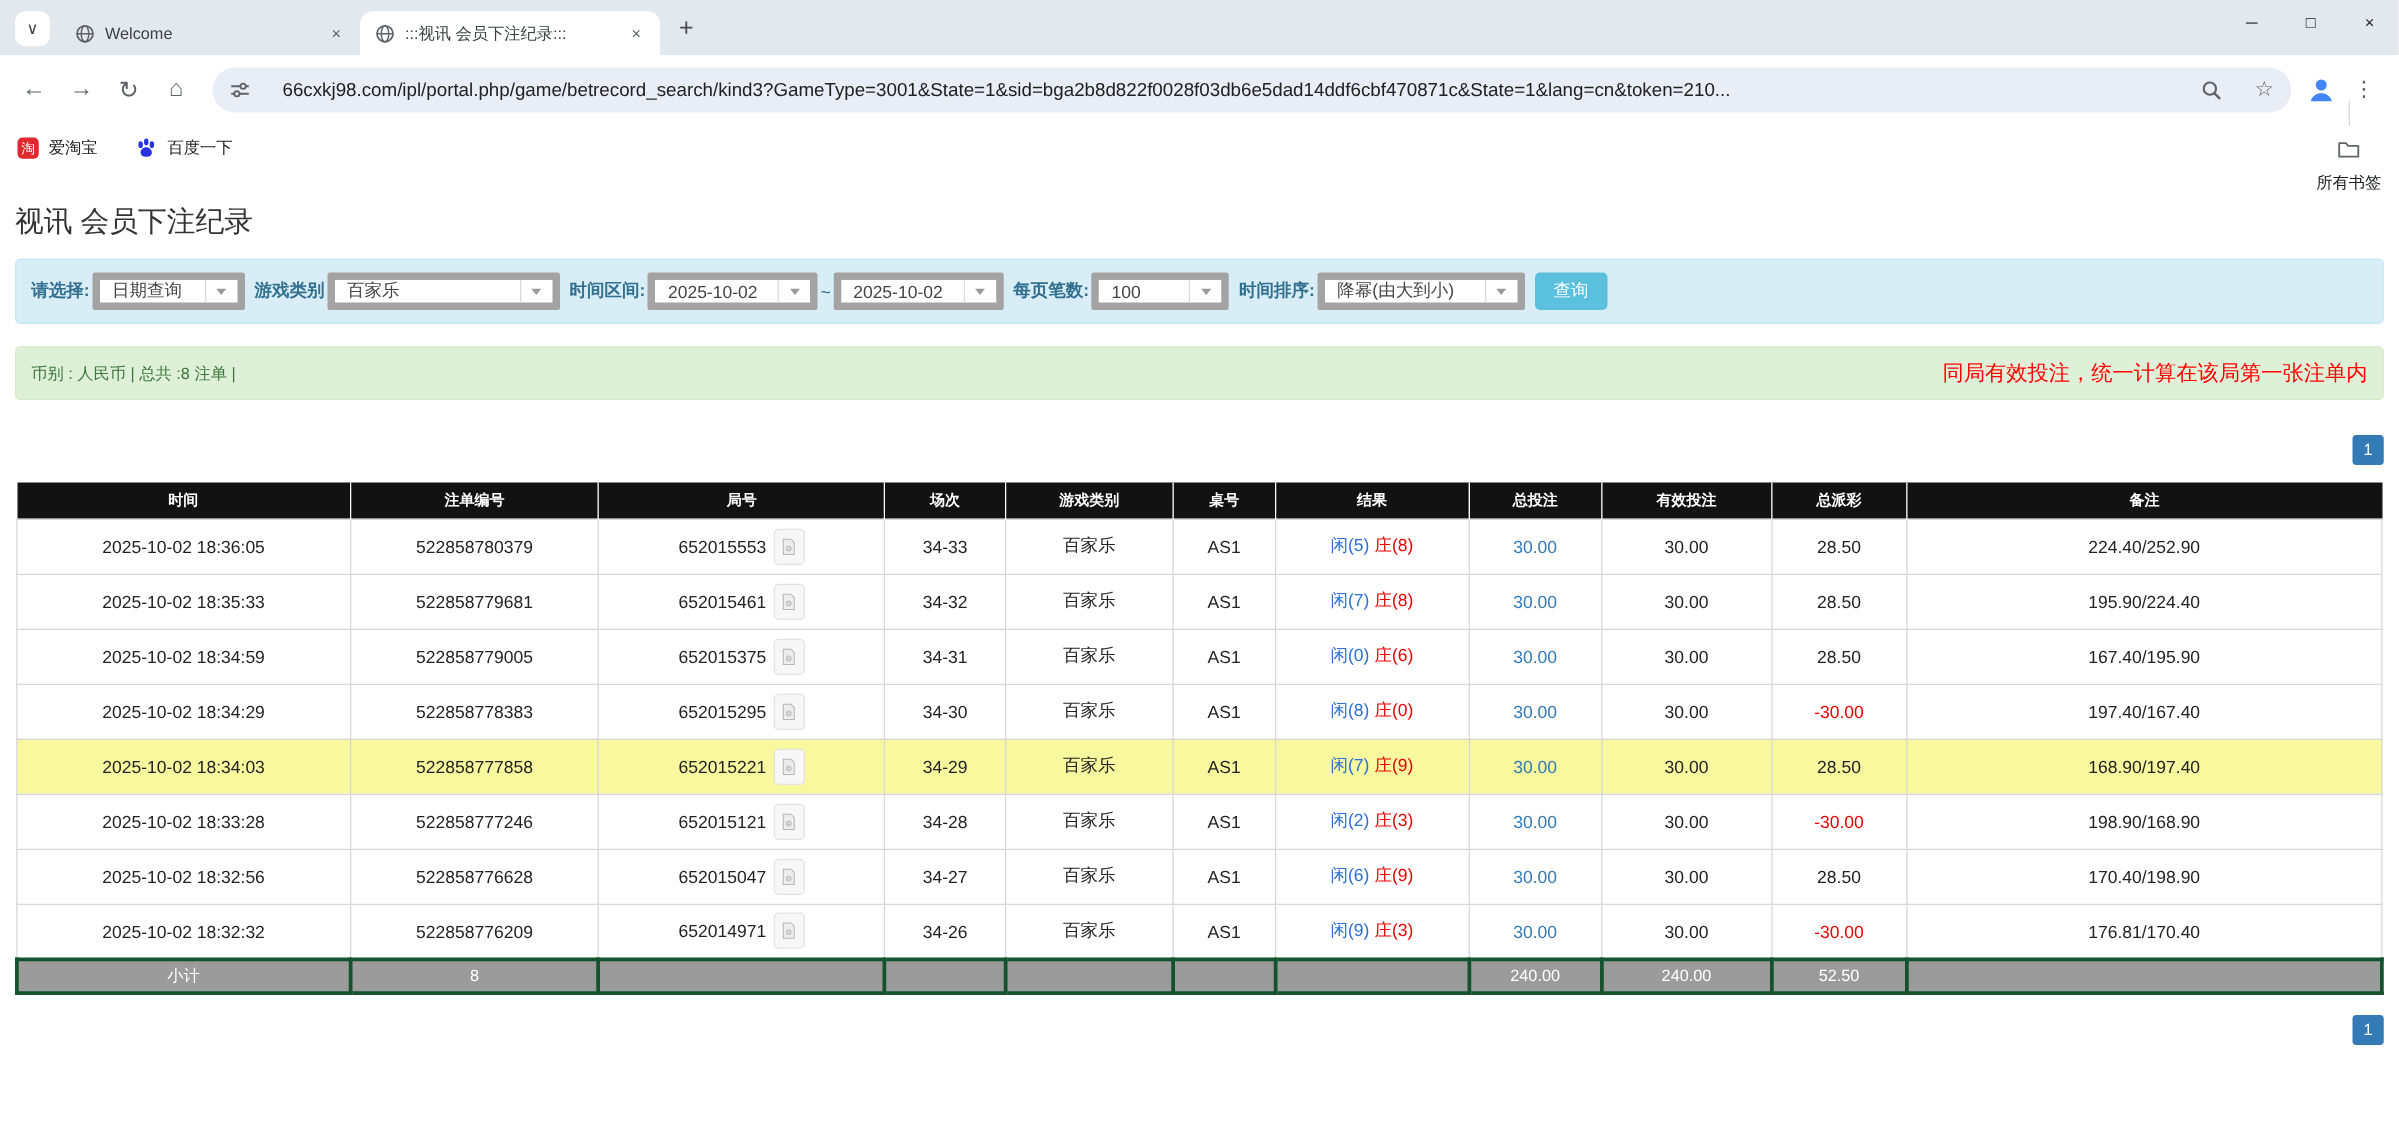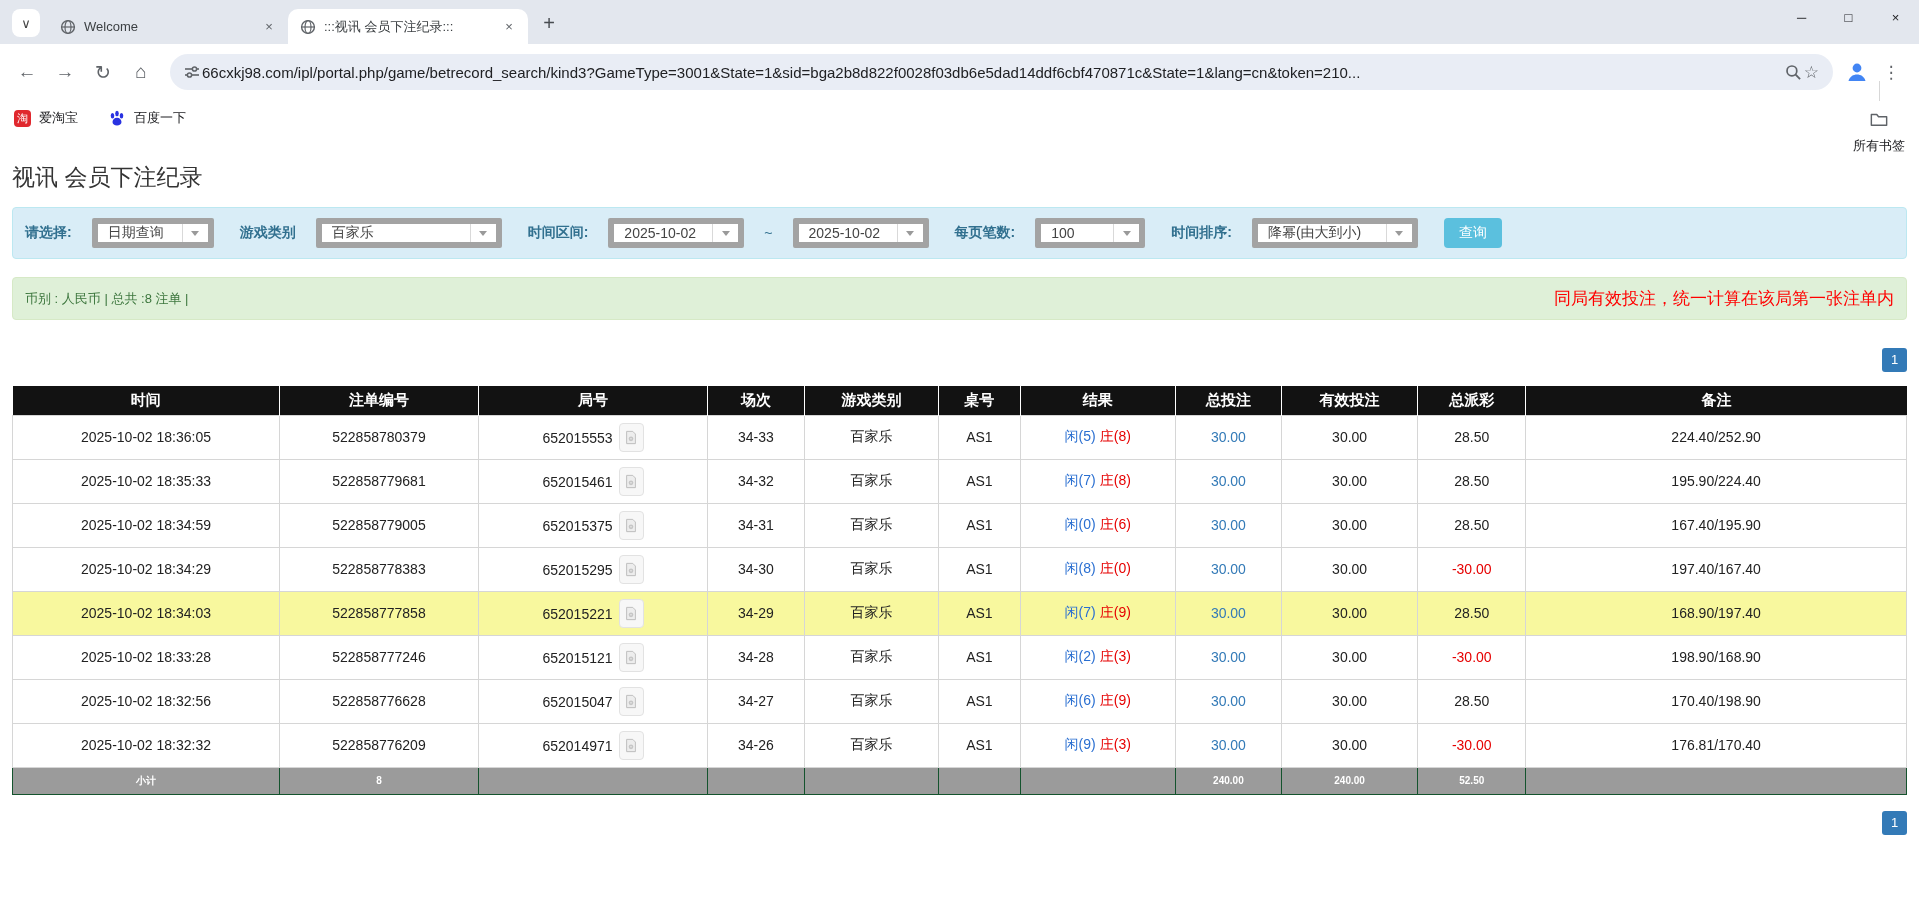--- a/index.html
+++ b/index.html
@@ -20,40 +20,40 @@
   .newtab-btn { width:30px; height:30px; margin:0 0 6px 6px; display:flex; align-items:center; justify-content:center;
     font-size:20px; color:#474b50; cursor:pointer; }
   .win-controls { margin-left:auto; align-self:flex-start; display:flex; }
   .win-btn { width:47px; height:34px; display:flex; align-items:center; justify-content:center;
     font-size:13px; color:#202124; cursor:pointer; }
 
   .toolbar { height:56px; background:#fff; display:flex; align-items:center; padding:0 10px; gap:4px; }
   .nav-icon { width:34px; height:34px; display:flex; align-items:center; justify-content:center;
     font-size:19px; color:#5f6368; border-radius:50%; cursor:pointer; }
   .omnibox { flex:1; height:36px; margin:0 8px; background:#e9edf5; border-radius:18px;
-    display:flex; align-items:center; padding:0 14px; gap:2px; min-width:0; }
+    display:flex; align-items:center; padding:0 14px; gap:26px; min-width:0; }
   .url-text { flex:1; font-size:15px; color:#202124; white-space:nowrap; overflow:hidden; }
   .omni-icon { color:#5f6368; font-size:17px; display:flex; align-items:center; cursor:pointer; }
   .right-chrome { display:flex; align-items:center; gap:10px; padding-right:6px; }
   .menu-dots { font-size:17px; color:#5f6368; width:24px; text-align:center; cursor:pointer; }
 
   .bookmarks-bar { height:36px; background:#fff; display:flex; align-items:center; padding:0 14px; gap:30px;
     font-size:13px; color:#202124; }
   .bookmark { display:flex; align-items:center; gap:8px; cursor:pointer; }
   .tb-icon { width:17px; height:17px; background:#e0282e; border-radius:4px; color:#fff; font-size:11px;
     display:flex; align-items:center; justify-content:center; }
   .bm-right { margin-left:auto; display:flex; align-items:center; gap:10px;flex-direction:column; }
   .bm-sep { width:1px; height:20px; background:#d7d7d7; }
 
   
   .content { padding:0 12px; }
   .page-title { font-size:23px; font-weight:400; color:#333; margin:26px 0 14px 0; }
 
   .filter-panel { background:var(--panel-blue-bg); border:1px solid var(--panel-blue-border); border-radius:4px;
-    padding:10px 12px; display:flex; align-items:center; gap:20px; }
+    padding:10px 12px; display:flex; align-items:center; gap:2px; }
   .f-label { font-size:14px; font-weight:bold; color:var(--label-blue); white-space:nowrap; margin-left:6px; }
   .select { display:flex; align-items:center; height:30px; background:#fff; border:6px solid #a3a3a3; border-radius:2px; cursor:pointer; }
   .select-value { flex:1; padding:0 10px; font-size:14px; color:#444; white-space:nowrap; overflow:hidden; }
   .select-arrow-box { width:26px; height:100%; border-left:1px solid #d9d9d9; display:flex; align-items:center; justify-content:center; }
   .select-arrow-box i { width:0; height:0; border-left:4px solid transparent; border-right:4px solid transparent;
     border-top:5px solid #9a9a9a; }
   .w-query{width:122px} .w-game{width:186px} .w-date{width:136px} .w-size{width:110px} .w-sort{width:166px}
   .tilde { font-size:14px; color:#31708f; }
   .search-btn { height:30px; padding:0 15px; margin-left:6px; background:var(--button-blue); color:#fff;
     border:none; border-radius:4px; font-size:14px; cursor:pointer; }
@@ -62,34 +62,34 @@
     padding:9px 12px; display:flex; justify-content:space-between; align-items:center; }
   .info-left { font-size:13px; color:var(--info-green-text); }
   .info-right { font-size:17px; color:var(--warn-red); }
 
   .pager { text-align:right; margin-top:28px; }
   .pager.bottom { margin-top:16px; }
   .page-box { display:inline-block; min-width:25px; height:24px; line-height:24px; padding:0 3px;
     background:var(--accent); color:#fff; border-radius:3px; font-size:13px; text-align:center; cursor:pointer; }
 
   table.records { width:100%; border-collapse:collapse; table-layout:fixed; margin-top:14px; }
-  .records thead th { background:var(--header-black); color:#fff; font-size:15px; font-weight:bold;
+  .records thead th { background:var(--header-black); color:#fff; font-size:12px; font-weight:bold;
     height:29px; border-right:1px solid #fff; }
   .records thead th:last-child { border-right:none; }
   .records tbody td { border:1px solid #d6d6d6; height:44px; text-align:center; font-size:14px; color:#222; background:#fff; }
   .records tbody tr.highlight td { background:var(--highlight-yellow); }
   .round-no { vertical-align:middle; }
   .clip-btn { display:inline-flex; align-items:center; justify-content:center; width:25px; height:29px;
     border:1px solid #e2e2e2; background:#f7f7f7; border-radius:4px; margin-left:6px; vertical-align:middle; cursor:pointer; }
   .bet-link { color:var(--link-blue); text-decoration:none; cursor:pointer; }
   .res-player { color:var(--player-blue); }
   .res-banker { color:var(--banker-red); margin-left:4px; }
   td .payout-val.neg, .records tbody td.neg { color:var(--negative-red);text-align:center; }
-  .records tr.sum-row td { background:var(--footer-gray); color:#fff; height:27px; border:1px solid #14532d;
-    font-size:10px; font-weight:bold; }
+  .records tr.sum-row td { background:var(--footer-gray); color:#fff; height:27px; border:3px solid #14532d;
+    font-size:13px; font-weight:normal; }
 </style>
 </head>
 <body>
 
 <div>
   <div class="tabstrip">
     <div class="tab-search-btn">
       <span>∨</span>
     </div>
     <div class="tab">

